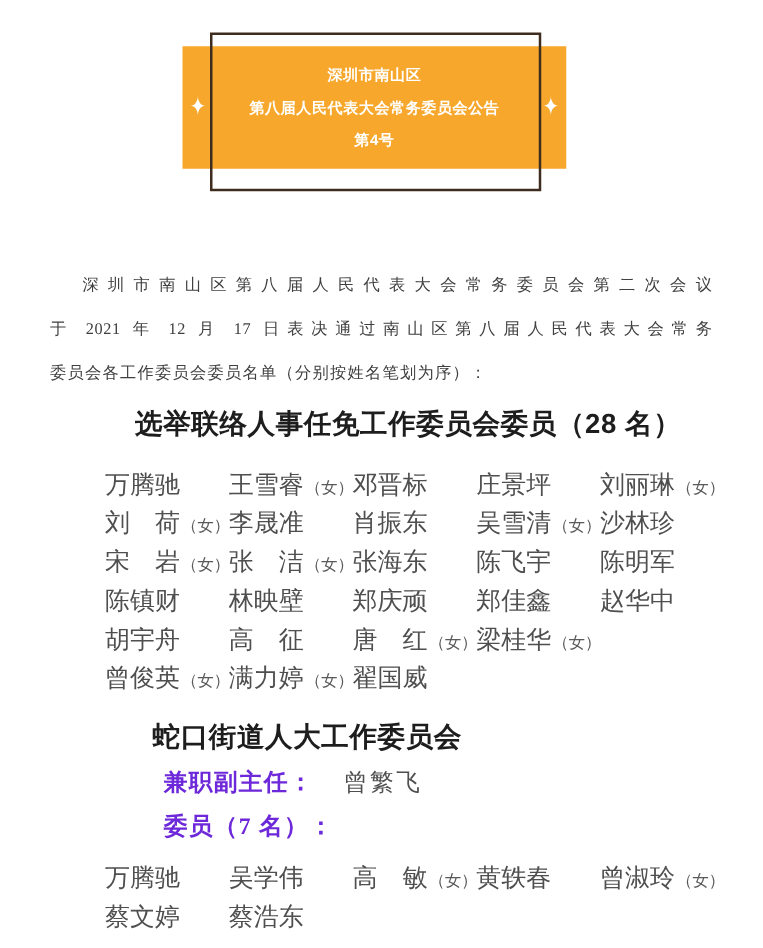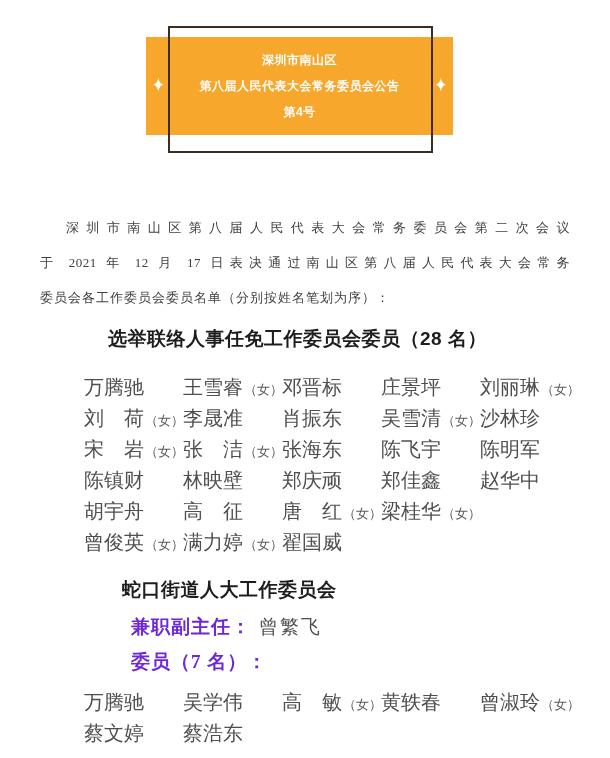--- a/index.html
+++ b/index.html
@@ -38,42 +38,42 @@
   .content { padding:0 40px; }
   .intro-line {
     font-size:13px; line-height:35px; color:#404040; letter-spacing:0.5px;
   }
   .intro-first { margin-top:57px; text-indent:2em; text-align-last:justify; }
   .intro-mid   { text-align-last:justify; }
   .intro-last  { letter-spacing:1px; }
 
   .sec-heading {
     font-family:"Liberation Sans","DejaVu Sans",sans-serif;
-    font-weight:700; font-size:19px; color:#1d1d1d;
+    font-weight:700; font-size:22px; color:#1d1d1d;
     margin-left:68px; letter-spacing:0.5px; line-height:25px;
   }
   .h-first  { margin-top:11px; }
   .h-second { margin-top:19px;padding-left:14px; }
 
   .names-grid { margin-left:44px; color:#4f4f4f; }
   .grid-first  { margin-top:21px; }
   .grid-second { margin-top:13px; }
   .name-row { display:flex; align-items:center; height:31px; }
   .name-cell {
     flex:0 0 99px; width:99px; white-space:nowrap;
     font-size:20px; display:flex; align-items:baseline;
   }
   .name-cell:last-child { flex:0 0 auto; width:auto; }
   .female-marker { font-size:13px; margin-left:1px; color:#5a5a5a; }
 
   .post-line { margin-left:44px; font-size:19px; line-height:24px; }
   .post-1 { margin-top:13px; }
   .post-2 { margin-top:11px; }
   .post-label { font-weight:700; color:#6d28d9; letter-spacing:1px;margin-left:47px; }
-  .post-value { color:#4f4f4f; margin-left:8px; letter-spacing:2px; }
+  .post-value { color:#4f4f4f; margin-left:24px; letter-spacing:2px; }
 </style>
 </head>
 <body>
 
 <div class="page">
 
   <header class="banner-wrap">
     <div class="banner-bg">
       <span class="sparkle sparkle-left">✦</span>
       <div class="banner-lines">

